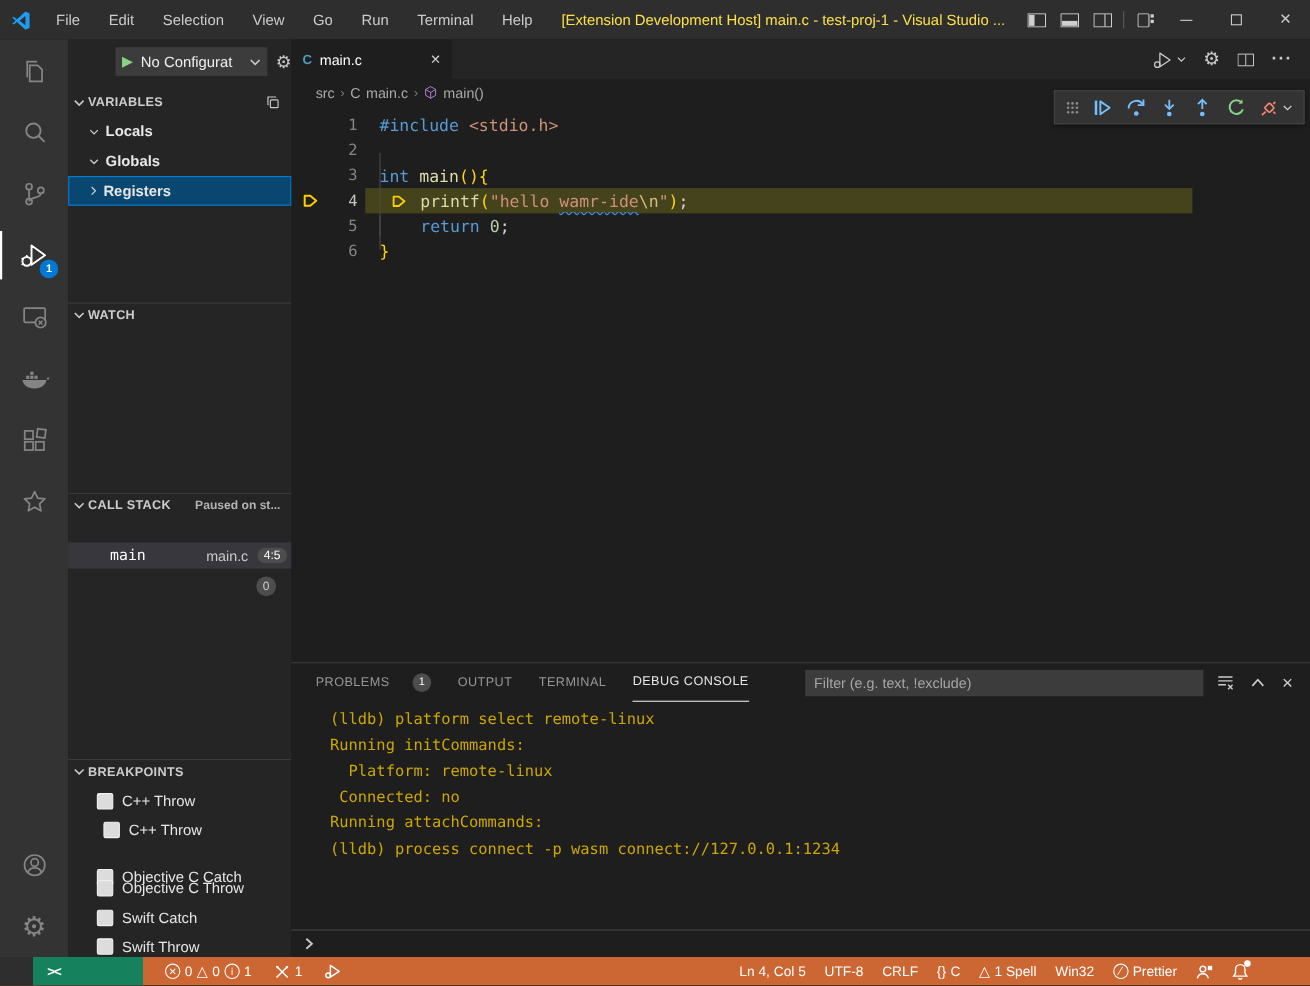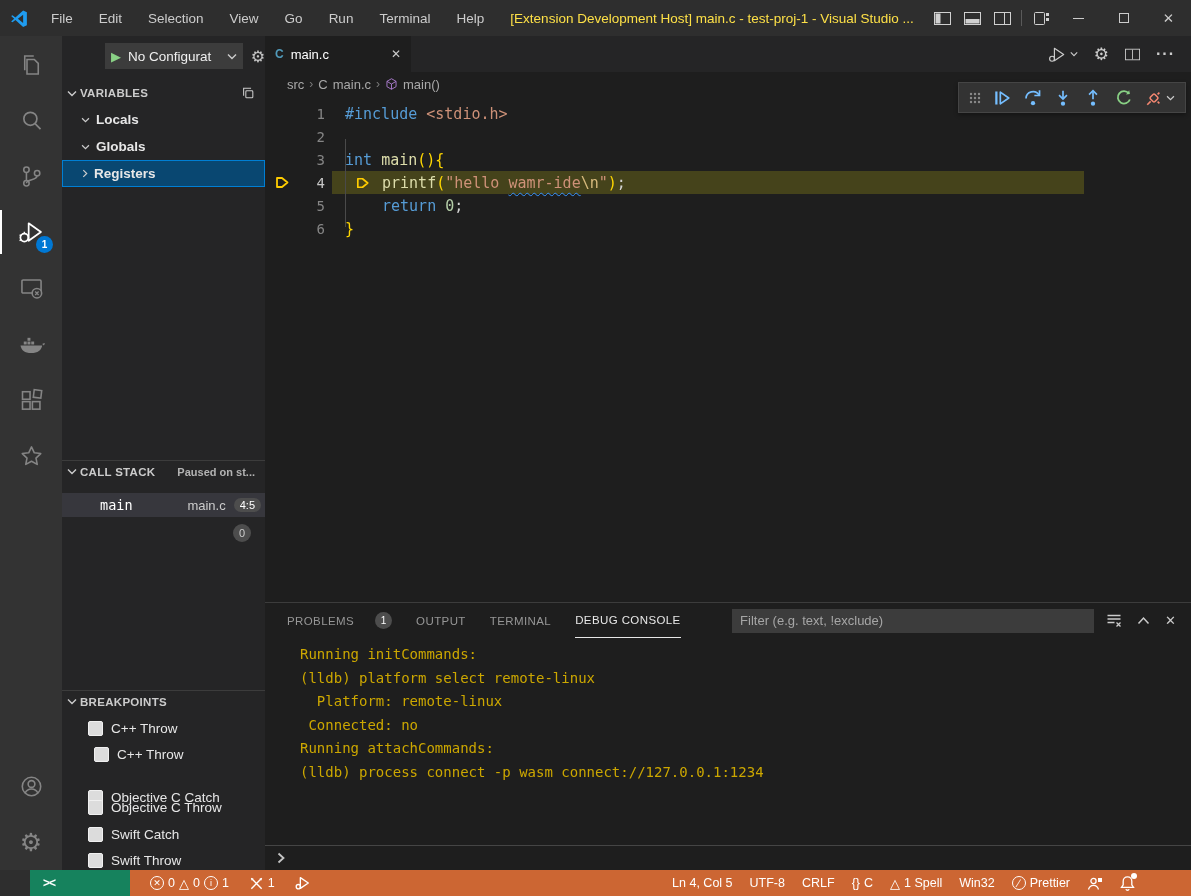--- a/index.html
+++ b/index.html
@@ -275,22 +275,28 @@
       </div>
       <div class="tree-row selected" style="top:124px;">
         <span class="twisty">
             <svg width="6" height="9" viewBox="0 0 7 10" fill="none" stroke="#cccccc" stroke-width="1.4">
               <path d="M1.5 1 L5.5 5 L1.5 9"></path>
             </svg>
           </span>
         <span>Registers</span>
       </div>
 
-
-      <div class="sec-head" style="top:424px;">
+      <div class="sec-head" style="top:239px;">
+        <svg width="10" height="7" viewBox="0 0 10 7" fill="none" stroke="#cccccc" stroke-width="1.4">
+            <path d="M1 1.5 L5 5.5 L9 1.5"></path>
+          </svg>
+        <span class="hlabel">WATCH</span>
+      </div>
+
+      <div class="sec-head" style="top:412px;">
         <svg width="10" height="7" viewBox="0 0 10 7" fill="none" stroke="#cccccc" stroke-width="1.4">
             <path d="M1 1.5 L5 5.5 L9 1.5"></path>
           </svg>
         <span class="hlabel">CALL STACK</span>
         <span class="paused">Paused on st...</span>
       </div>
       <div class="frame-row" style="top:457px;">
         <span class="frame-name">main</span>
         <span class="frame-file">main.c</span>
         <span class="pill">4:5</span>
@@ -490,22 +496,22 @@
                 <path d="M1.5 2.5 h13 M1.5 6 h13 M1.5 9.5 h7"></path>
                 <path d="M10.5 9.5 l4 4 M14.5 9.5 l-4 4"></path>
               </svg>
             <svg width="13" height="9" viewBox="0 0 13 9" fill="none" stroke="#cccccc" stroke-width="1.5">
                 <path d="M1.5 7.5 L6.5 2 11.5 7.5"></path>
               </svg>
             <span style="font-size:13px;color:#cccccc;">✕</span>
           </div>
         </div>
         <div class="console">
+          <div>(lldb) platform select remote-linux</div>
           <div>Running initCommands:</div>
-          <div>(lldb) platform select remote-linux</div>
           <div>  Platform: remote-linux</div>
           <div> Connected: no</div>
           <div>Running attachCommands:</div>
           <div>(lldb) process connect -p wasm connect://127.0.0.1:1234</div>
         </div>
         <div class="console-input">
           <svg width="8" height="12" viewBox="0 0 8 12" fill="none" stroke="#c5c5c5" stroke-width="1.8">
               <path d="M1.5 1.5 L6.5 6 1.5 10.5"></path>
             </svg>
         </div>

